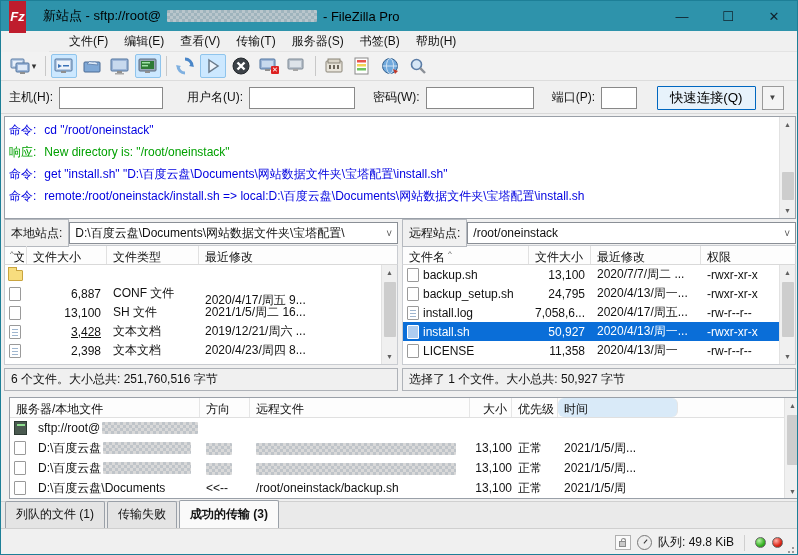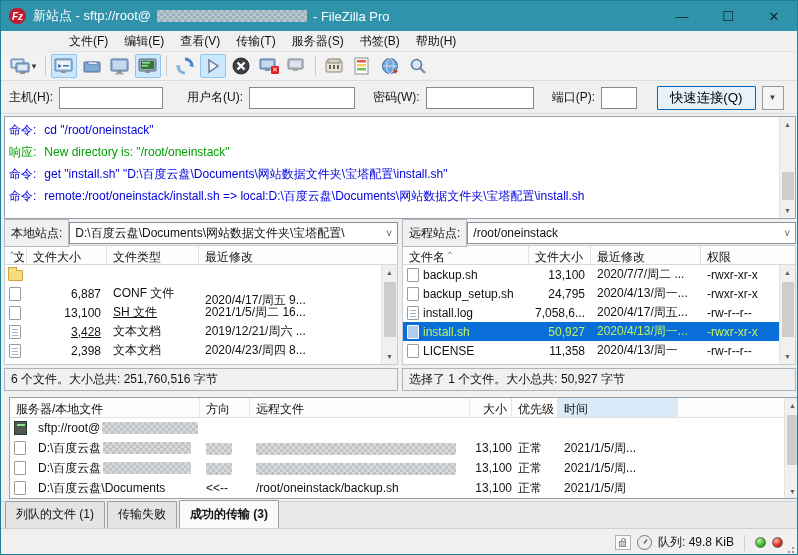--- a/index.html
+++ b/index.html
@@ -3,23 +3,23 @@
 <meta charset="utf-8">
 <style>
   html,body{margin:0;padding:0;background:#444;}
   *{box-sizing:border-box;}
   .window{position:relative;width:798px;height:555px;background:#f0f0f0;
     font-family:"Liberation Sans","DejaVu Sans",sans-serif;font-size:12px;color:#111;
     border:1px solid #1d7f97;overflow:hidden;}
   
   .titlebar{position:absolute;left:0;top:0;width:100%;height:30px;background:#2e93ab;
     display:flex;align-items:center;padding-left:8px;}
-  .fz-logo{width:17px;height:16px;background:#bf1d2d;color:#fff;font-weight:bold;
-    font-size:10px;display:flex;align-items:center;justify-content:center;border-radius:8px;font-style:italic;}
-  .title-text{margin-left:7px;font-size:13px;color:#ffffff;display:flex;align-items:center;}
+  .fz-logo{width:17px;height:34px;background:#bf1d2d;color:#fff;font-weight:bold;
+    font-size:13px;display:flex;align-items:center;justify-content:center;border-radius:0;font-style:italic;}
+  .title-text{margin-left:17px;font-size:13px;color:#000000;display:flex;align-items:center;}
   .redact{display:inline-block;height:12px;border-radius:1px;vertical-align:middle;
     background:repeating-conic-gradient(#d9d9d9 0% 25%,#bfc4c9 0% 50%) 0 0/6px 6px;}
   .redact.dark{background:repeating-conic-gradient(#b9c6cc 0% 25%,#9fb4bd 0% 50%) 0 0/6px 6px;}
   .win-controls{margin-left:auto;display:flex;height:100%;}
   .win-btn{width:46px;height:100%;display:flex;align-items:center;justify-content:center;
     color:#10222b;font-size:13px;cursor:default;}
   
   .menubar{position:absolute;left:0;top:30px;width:100%;height:21px;background:#f0f0f0;
     display:flex;align-items:center;padding-left:12px;border-bottom:1px solid #e3e3e3;margin-left:48px;}
   .menu-item{padding:2px 8px;}
@@ -64,21 +64,21 @@
   .combo{flex:1;height:22px;border:1px solid #8a8f96;background:#fff;display:flex;
     align-items:center;padding-left:5px;overflow:hidden;white-space:nowrap;}
   .combo .chev{margin-left:auto;padding:0 5px;color:#555;font-size:10px;}
   .cols{height:20px;display:flex;background:#fdfdfd;border:1px solid #c9ccd1;border-bottom:1px solid #d9d9d9;}
   .col{border-right:1px solid #e1e1e1;padding:3px 4px 0 6px;white-space:nowrap;overflow:hidden;position:relative;}
   .sortcaret{font-size:8px;color:#555;vertical-align:top;margin-left:3px;}
   .list{position:relative;height:100px;background:#fff;border:1px solid #c9ccd1;border-top:none;overflow:hidden;}
   .lrow{height:19px;display:flex;align-items:center;}
   .lrow .cell{padding:0 6px;white-space:nowrap;overflow:hidden;}
   .num{text-align:right;}
-  .sel{background:#0a6ed8;color:#bef264;}
+  .sel{background:#0a6ed8;color:#ffffff;}
   .pstatus{margin-top:3px;height:23px;border:1px solid #aeb2b8;background:#f0f0f0;
     display:flex;align-items:center;padding-left:6px;white-space:nowrap;}
   
   .ficon{width:12px;height:14px;background:#fff;border:1px solid #9a9a9a;border-radius:1px;
     margin:0 4px 0 4px;flex:0 0 auto;position:relative;}
   .ficon.lines::before{content:"";position:absolute;left:2px;right:2px;top:3px;height:8px;
     background:repeating-linear-gradient(#9fb6cf 0 1px,transparent 1px 3px);}
   .ficon.bluefile{background:#aecdf0;border-color:#ffffff;}
   .foldicon{width:15px;height:11px;background:#f7dd7e;border:1px solid #c9a43f;border-radius:1px;
     margin:2px 3px 0 3px;flex:0 0 auto;position:relative;}
@@ -327,21 +327,21 @@
           </div>
         <div class="cell num" style="width:80px;">6,887</div>
         <div class="cell" style="width:92px;">CONF 文件</div>
         <div class="cell" style="flex:1;margin-top:13px;">2020/4/17/周五 9...</div>
       </div>
       <div class="lrow">
         <div style="width:22px;display:flex;">
             <span class="ficon"></span>
           </div>
         <div class="cell num" style="width:80px;">13,100</div>
-        <div class="cell" style="width:92px;text-decoration:underline;">SH 文件</div>
+        <div class="cell" style="width:92px;">SH 文件</div>
         <div class="cell" style="flex:1;">2021/1/5/周二 16...</div>
       </div>
       <div class="lrow">
         <div style="width:22px;display:flex;">
             <span class="ficon lines"></span>
           </div>
         <div class="cell num" style="width:80px;text-decoration:underline;">3,428</div>
         <div class="cell" style="width:92px;">文本文档</div>
         <div class="cell" style="flex:1;">2019/12/21/周六 ...</div>
       </div>
@@ -431,21 +431,21 @@
     <div class="pstatus">选择了 1 个文件。大小总共: 50,927 字节</div>
   </div>
 
   <div class="queue">
     <div class="qcols">
       <div class="qcol" style="width:190px;">服务器/本地文件</div>
       <div class="qcol" style="width:50px;">方向</div>
       <div class="qcol" style="width:220px;">远程文件</div>
       <div class="qcol num" style="width:42px;text-align:right;">大小</div>
       <div class="qcol" style="width:46px;">优先级</div>
-      <div class="qcol hl" style="width:120px;">时间</div>
+      <div class="qcol hl" style="width:120px;border-radius:6px;">时间</div>
       <div class="qcol" style="flex:1;border-right:none;"></div>
     </div>
     <div class="qrows">
       <div class="qrow">
         <div style="width:22px;display:flex;">
             <span class="servicon"></span>
           </div>
         <div class="cell" style="display:flex;align-items:center;">
             <span>sftp://root@</span>
             <span class="redact" style="width:96px;margin-left:2px;"></span>

